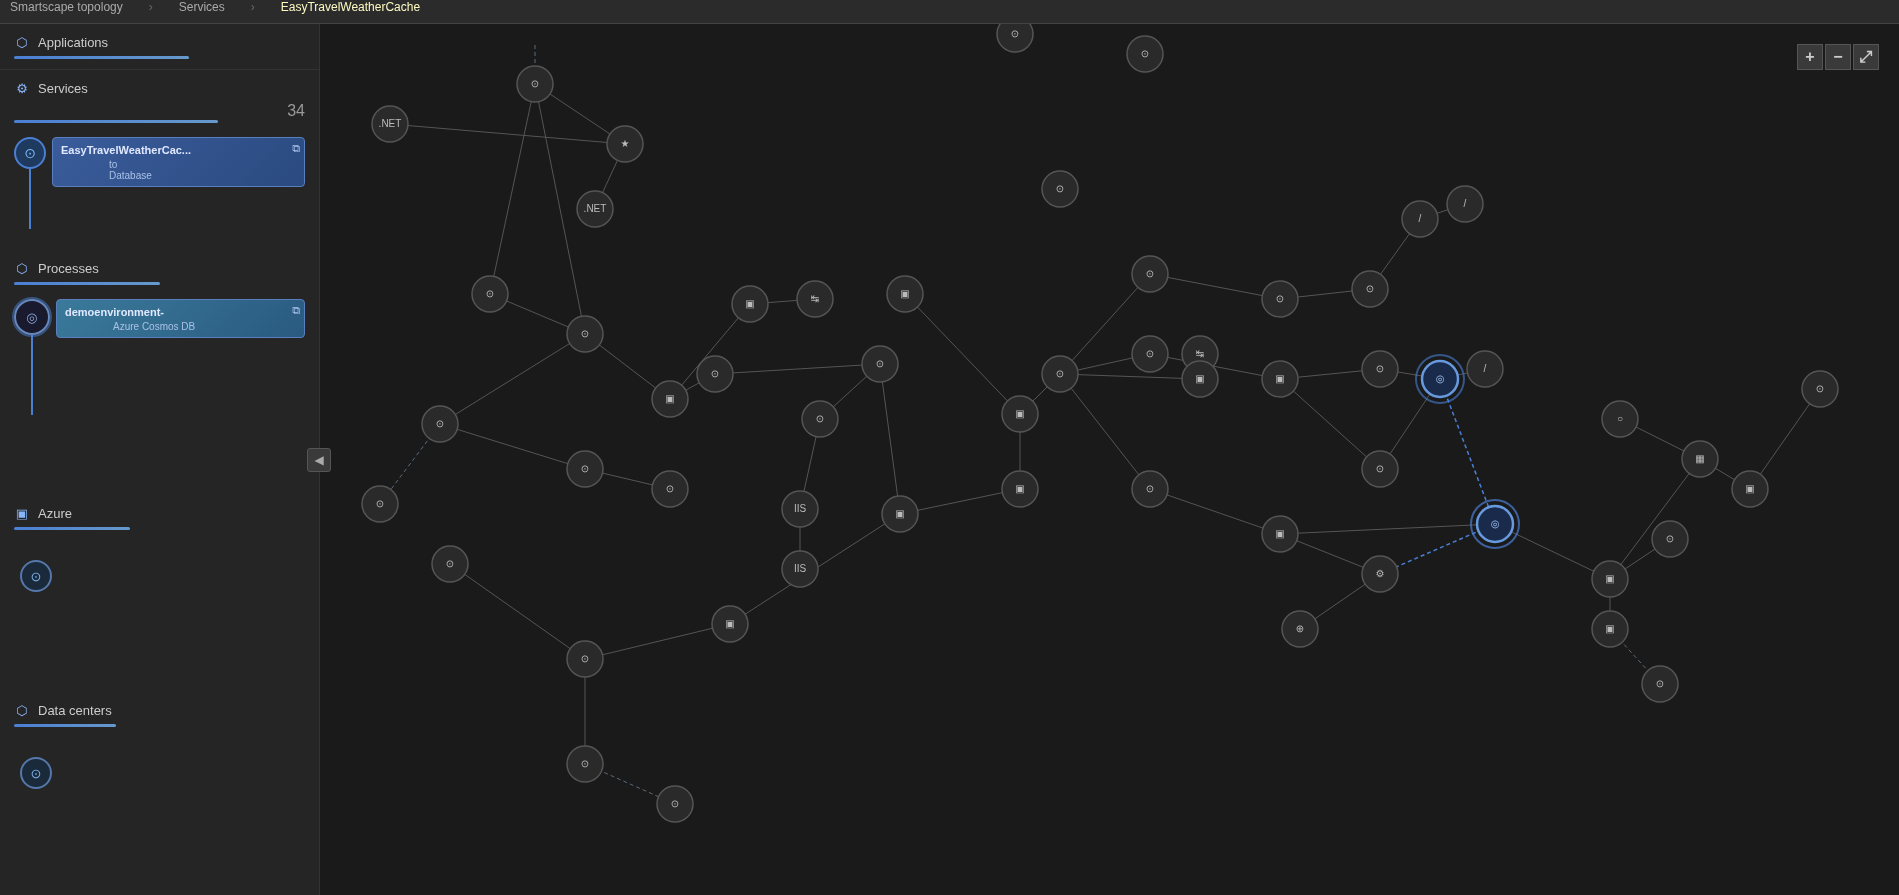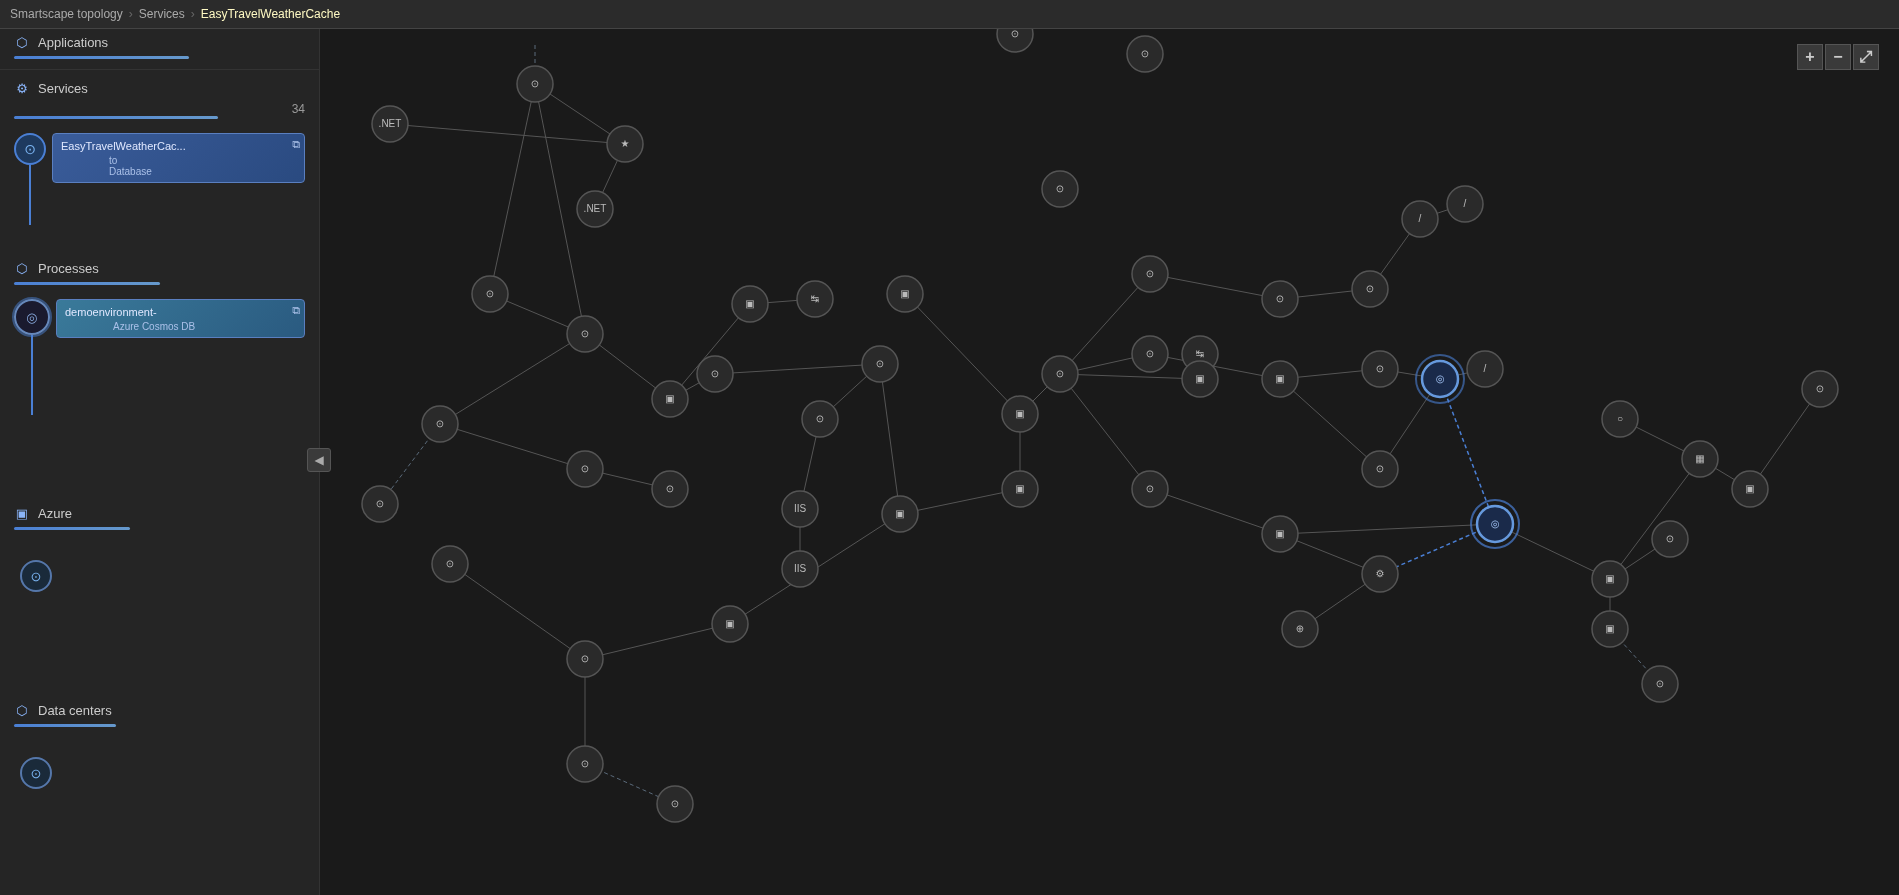--- a/index.html
+++ b/index.html
@@ -14,26 +14,26 @@
 
     
     #breadcrumb {
       position: absolute;
       top: 0;
       left: 0;
       right: 0;
       height: 24px;
       background: #2b2b2b;
       display: flex;
-      align-items: center;
-      padding: 14px 10px;
+      padding: 0 10px;
       font-size: 12px;
       color: #bbb;
       z-index: 100;
       border-bottom: 1px solid #444;
+      gap: 20px;
     }
     .breadcrumb-sep {
       margin: 0 6px;
       color: #666;
     }
     .breadcrumb-item {
       cursor: pointer;
       color: #aaa;
     }
     .breadcrumb-item.active { color: #fef9c3; }
@@ -71,21 +71,21 @@
       font-size: 13px;
       color: #8ab4f8;
     }
     .sidebar-bar {
       height: 3px;
       background: linear-gradient(90deg, #4a7fd4, #6699cc);
       border-radius: 2px;
       width: 60%;
     }
     .sidebar-count {
-      font-size: 12px;
+      font-size: 16px;
       color: #999;
       text-align: right;
     }
 
     
     .services-section {
       padding: 10px 14px 0 14px;
       min-height: 180px;
     }
 
@@ -108,21 +108,21 @@
       border: 1px solid #5a7fc0;
       border-radius: 4px;
       padding: 5px 8px;
       font-size: 11px;
       color: #e0e8ff;
       flex: 1;
       position: relative;
       cursor: pointer;
     }
     .service-card .card-title {
-      font-weight: 400;
+      font-weight: 700;
       font-size: 11px;
       line-height: 1.3;
     }
     .service-card .card-subtitle {
       font-size: 10px;
       color: #aac0e8;
       margin-top: 2px;
       margin-left: 48px;
     }
     .service-card .ext-link {

